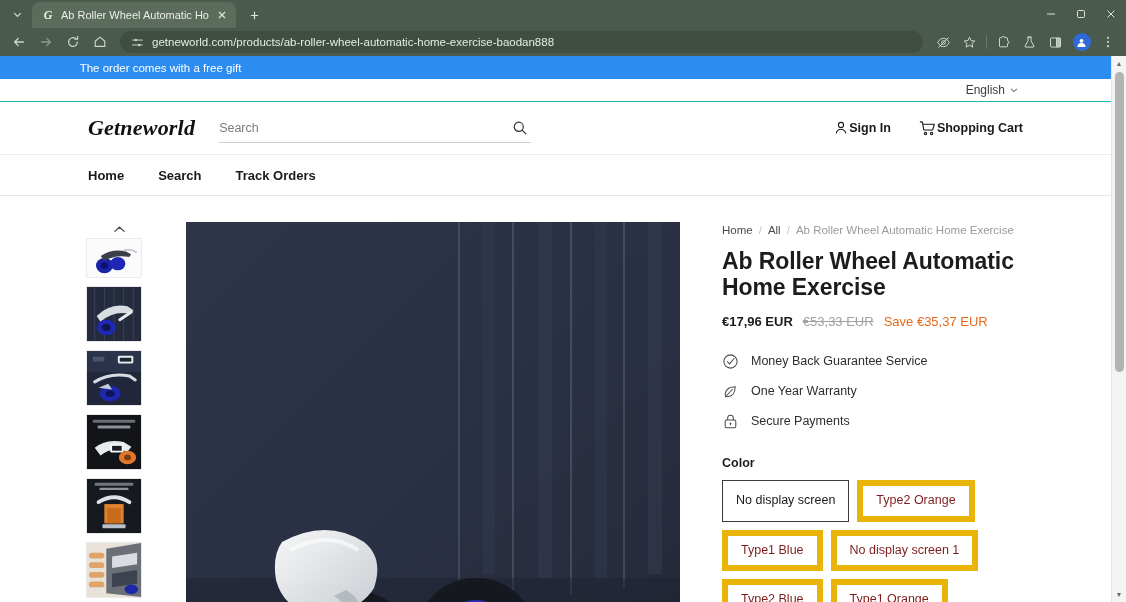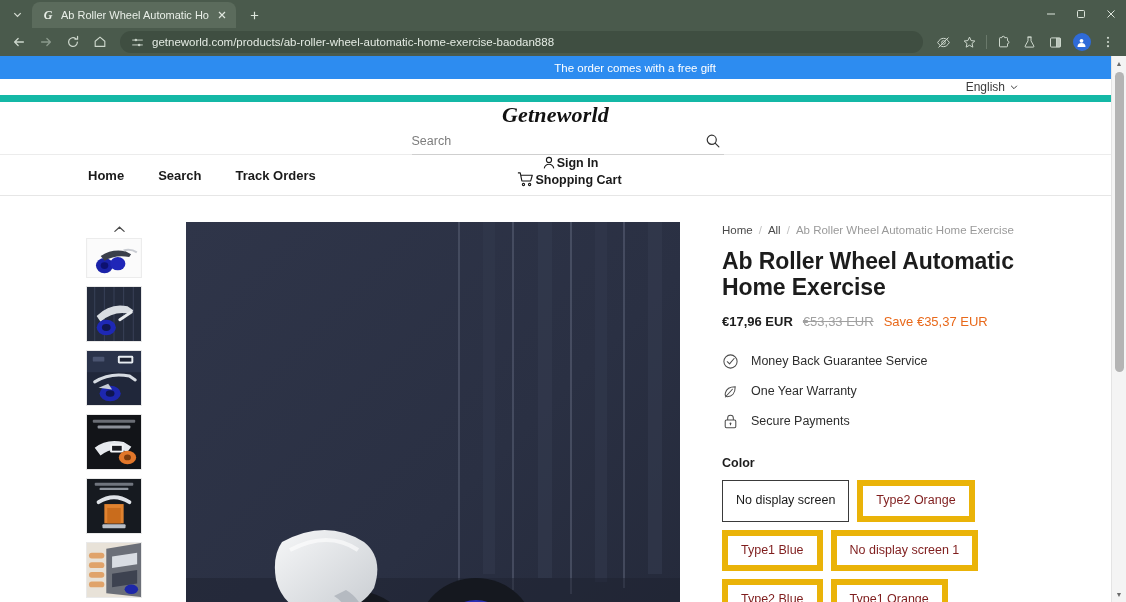--- a/index.html
+++ b/index.html
@@ -71,32 +71,32 @@
 
   
   .viewport {
     position: absolute; left:0; top: 56px; width: 1126px; height: 546px;
     background: #fff; overflow: hidden;
   }
   .page { width: 1111px; height: 546px; position: relative; background:#fff; }
 
   .promo-bar {
     height: 23px; background: #2d8cf0; color:#fff; display:flex; align-items:center;
-    justify-content:flex-end; font-size: 11.5px;
+    justify-content:center; font-size: 11.5px;
   }
   .promo-bar span { transform: translateX(-395px); }
 
   .topbar-lang {
     height: 23px; display:flex; align-items:center; justify-content:flex-end;
-    padding-right: 92px; border-bottom: 7px solid #14b8a6; background: #fff;
+    padding-right: 92px; border-bottom: 1px solid #14b8a6; background: #fff;
   }
   .lang { font-size: 12px; color: #3c3c3c; display:flex; align-items:center; gap:4px; }
 
   .header {
-    height: 52px; display:flex; align-items:center; padding: 0 88px 0 88px; background:#fff;flex-direction:column;
+    height: 52px; display:flex; align-items:center; padding: 0 88px 0 88px; background:#fff;
   }
   .logo {
     font-family: "Liberation Serif", serif; font-style: italic; font-weight: bold;
     font-size: 22px; color: #111; letter-spacing: 0.2px; white-space: nowrap;
   }
   .search-wrap {
     margin-left: 24px; width: 312px; height: 30px; border-bottom: 1px solid #cfcfcf;
     display:flex; align-items:center; justify-content:space-between;
   }
   .search-input {

